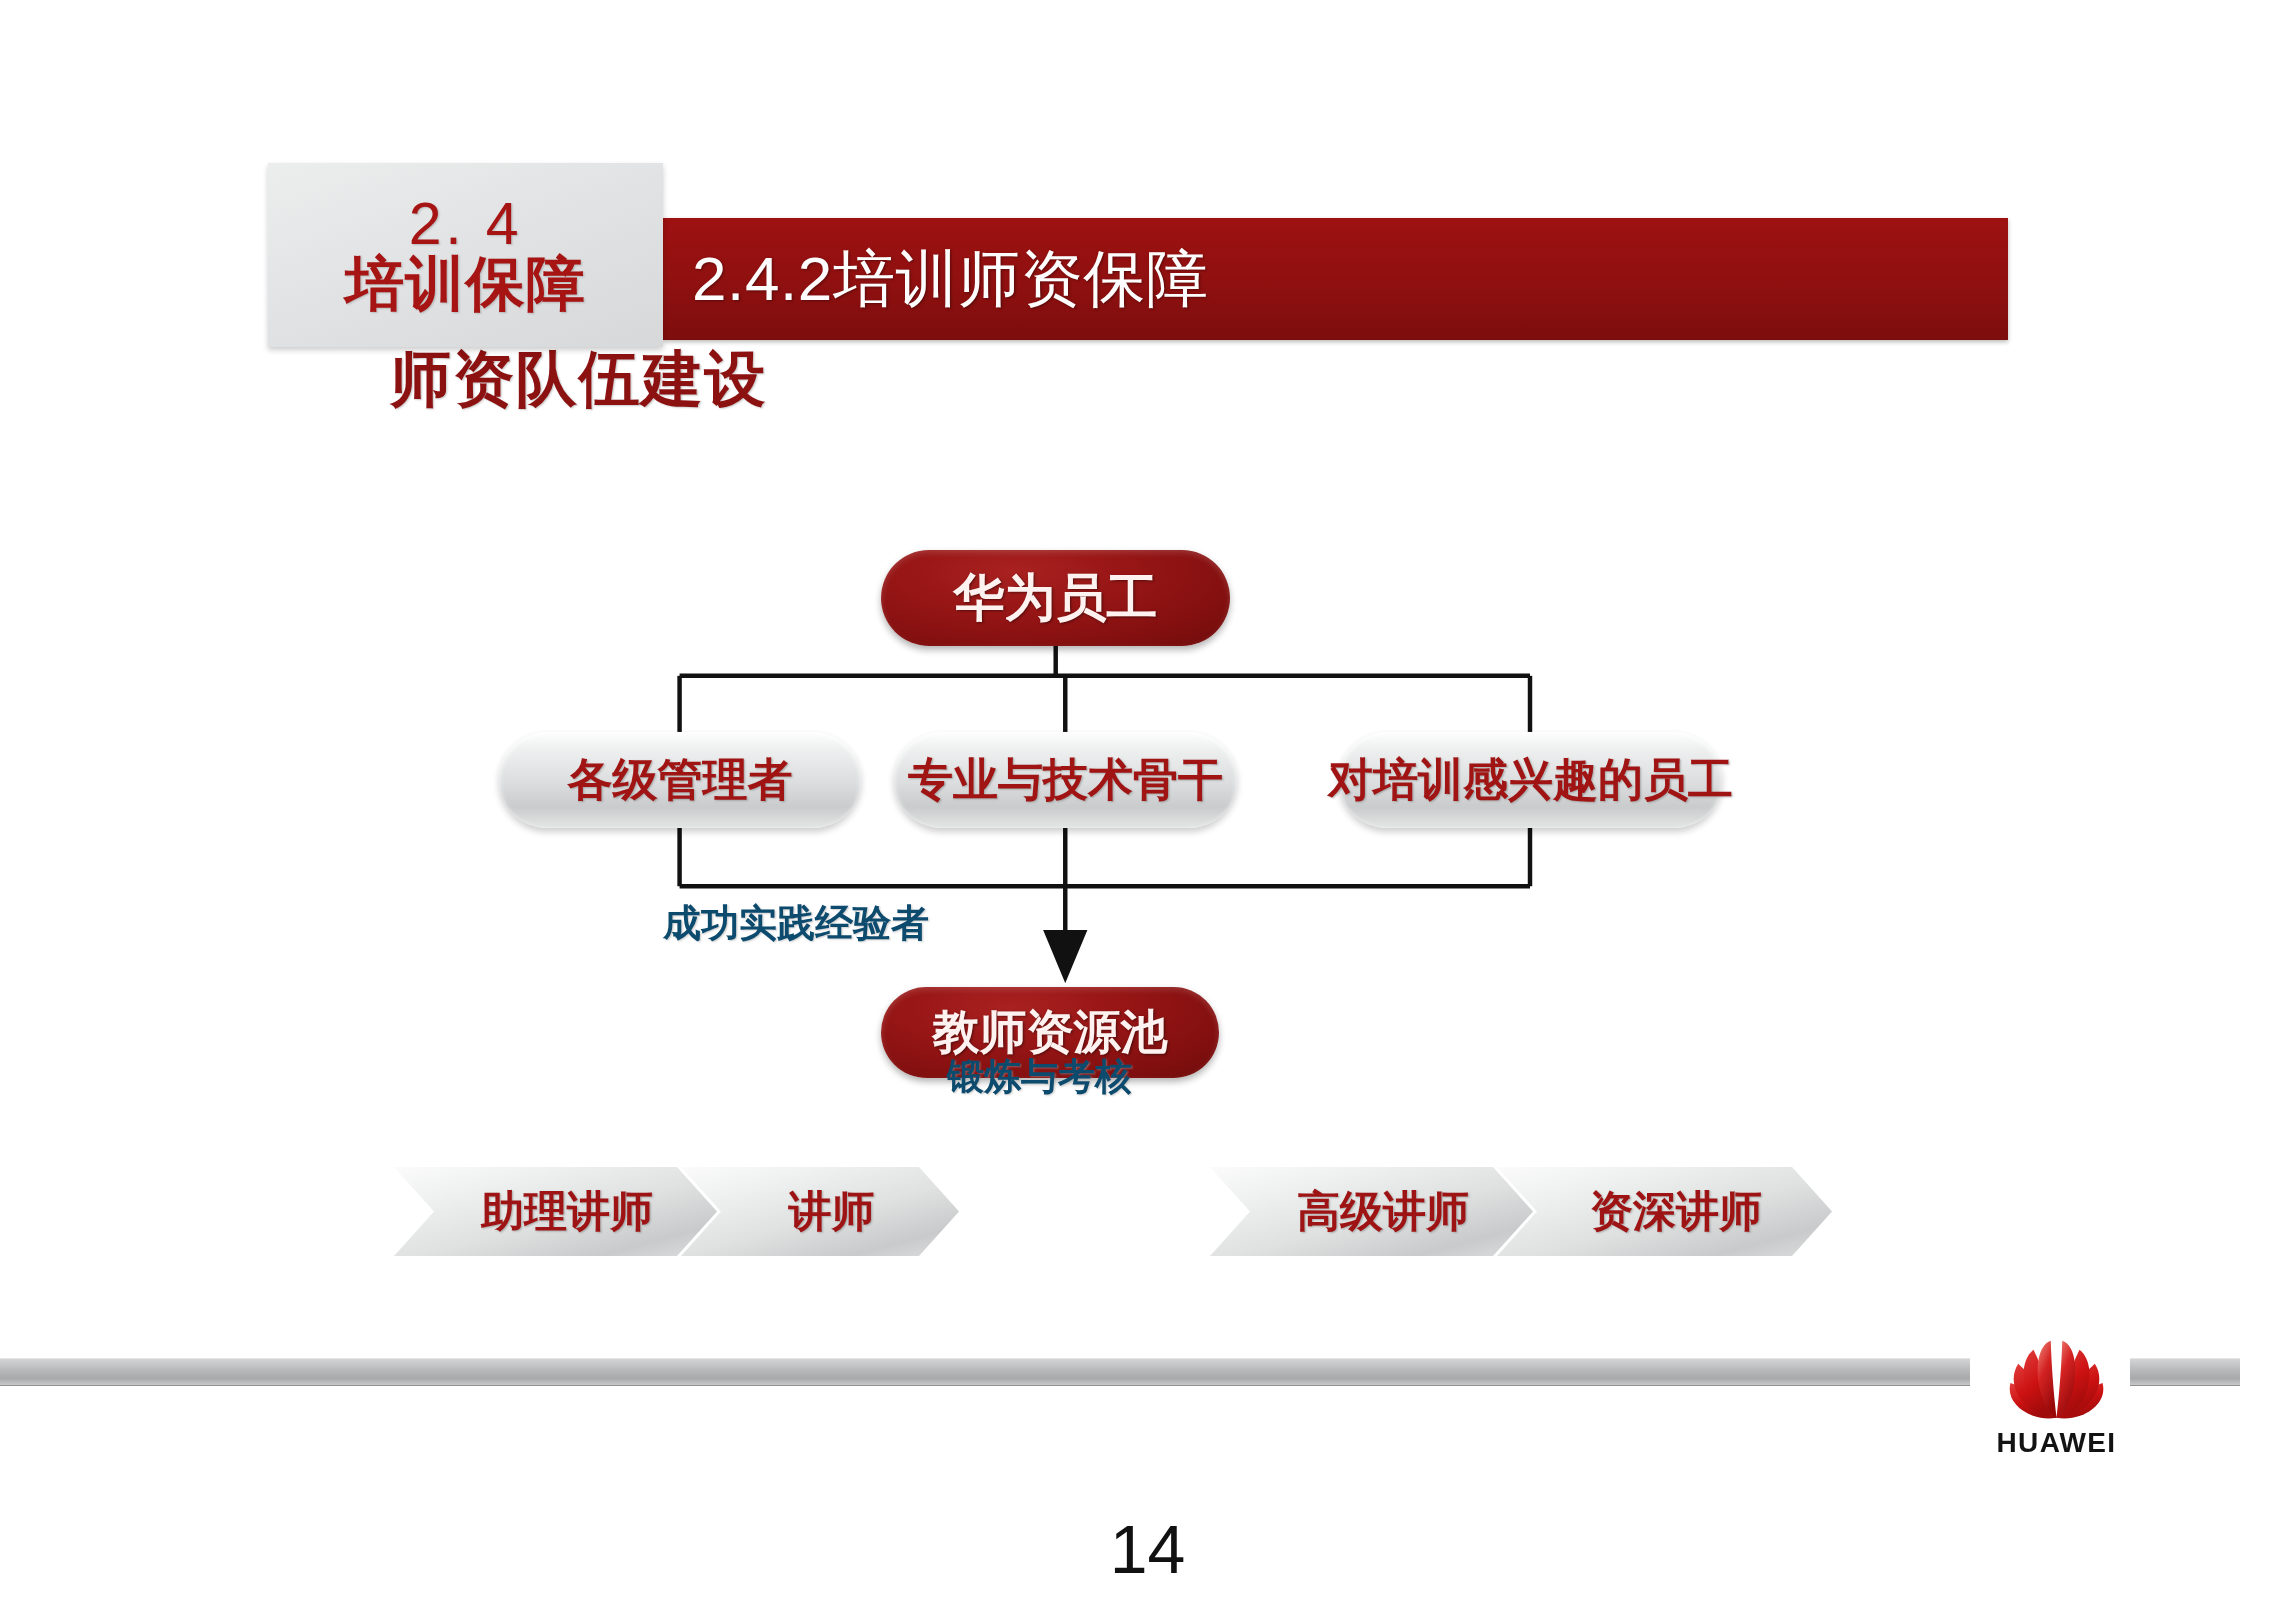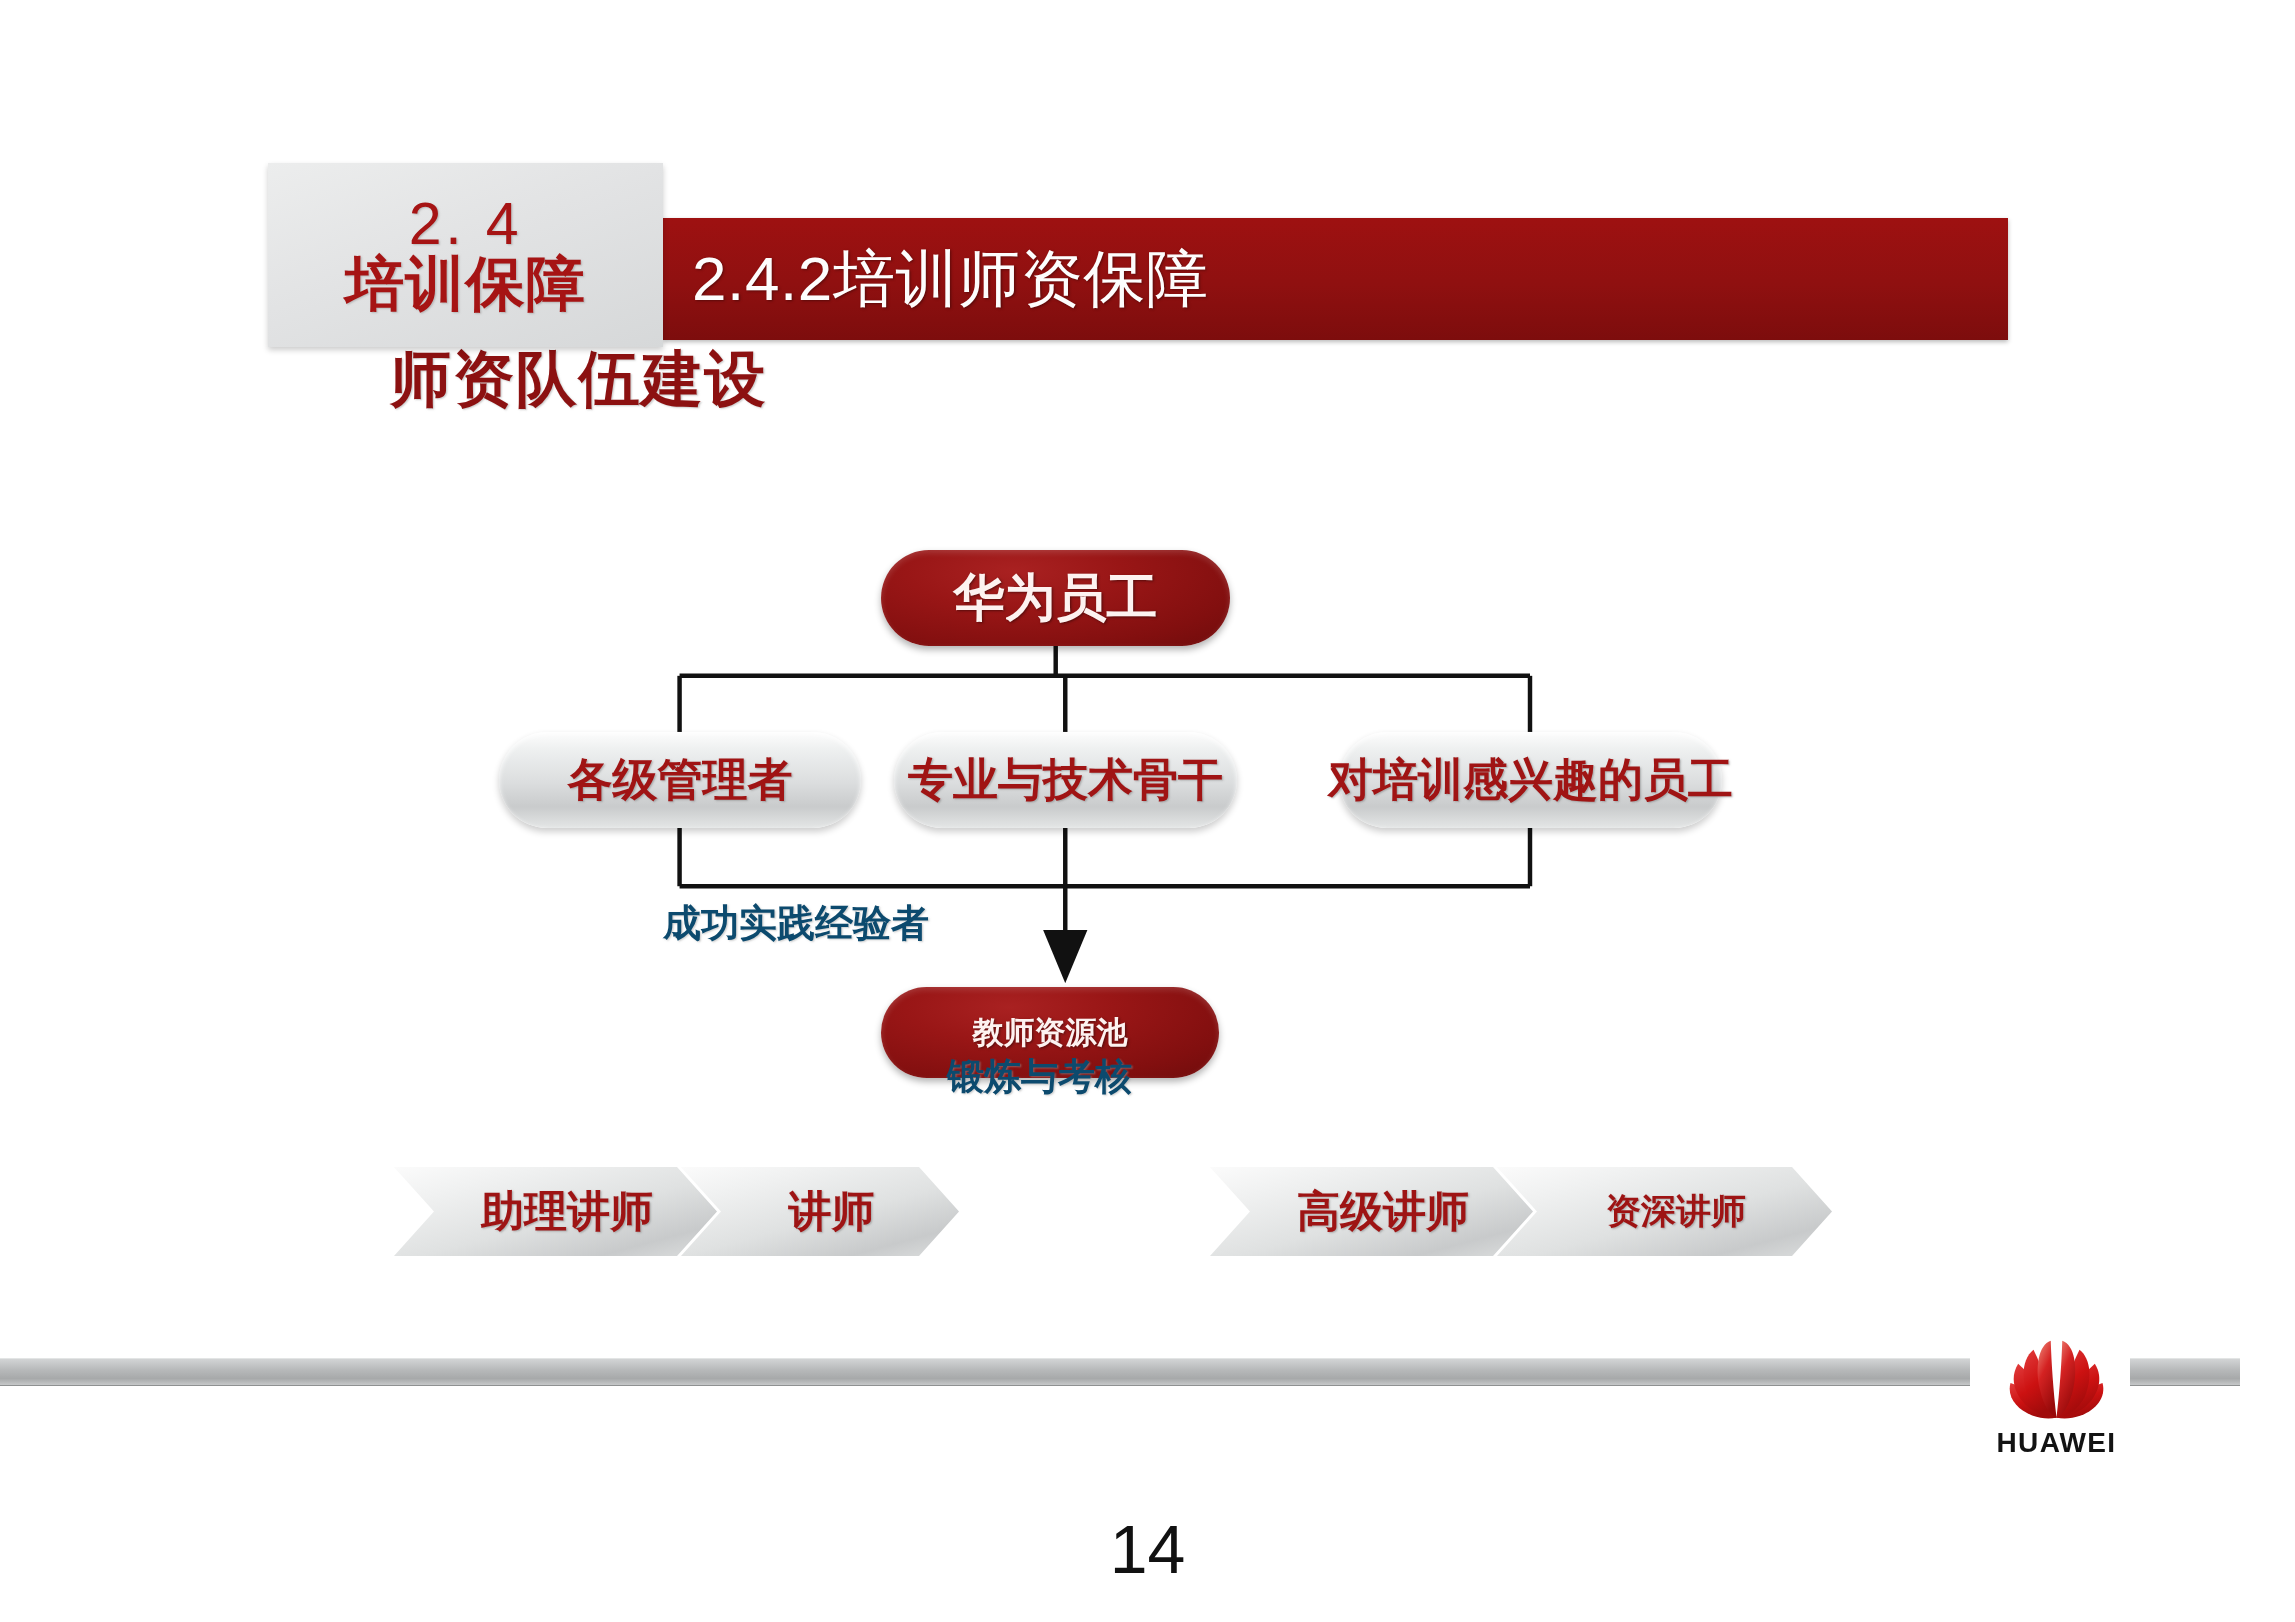--- a/index.html
+++ b/index.html
@@ -128,21 +128,21 @@
 
   .n-top {
     left: 881px; top: 550px; width: 349px; height: 96px;
     font-size: 51px;
   }
   .n-mid-1 { left: 499px;  top: 732px; width: 362px; height: 96px; font-size: 45px; }
   .n-mid-2 { left: 894px; top: 732px; width: 343px; height: 96px; font-size: 45px; }
   .n-mid-3 { left: 1339px; top: 732px; width: 383px; height: 96px; font-size: 45px; }
   .n-pool {
     left: 881px; top: 987px; width: 338px; height: 91px;
-    font-size: 31px;
+    font-size: 47px;
   }
 
   .edge-label {
     position: absolute;
     color: #0c4a6e;
     font-weight: bold;
     white-space: nowrap;
     text-shadow: 1.3px 1.3px 1.9px rgba(160,160,160,0.5);
   }
   .lbl-exp   { left: 663px; top: 898px; font-size: 38px; }
@@ -169,21 +169,21 @@
     filter: drop-shadow(1.9px 3.2px 3.2px rgba(0,0,0,0.26));
     color: #9e1414;
     font-weight: bold;
     white-space: nowrap;
     text-shadow: 1.3px 1.3px 1.9px rgba(130,130,130,0.55);
   }
   .chev-1 { left: 394px;  width: 300px; font-size: 43px; padding-left: 23px; }
   .chev-2 { left: 681px; width: 255px; font-size: 43px; padding-left: 23px; }
   .chev-3 { left: 923px; width: 300px; font-size: 43px; padding-left: 23px; }
   .chev-4 { left: 1210px; width: 300px; font-size: 43px; padding-left: 23px; }
-  .chev-5 { left: 1497px; width: 312px; font-size: 35px; padding-left: 23px; }
+  .chev-5 { left: 1497px; width: 312px; font-size: 43px; padding-left: 23px; }
 
   
   .footer-bar {
     position: absolute;
     left: -5.1px;
     top: 1358px;
     width: 1975px;
     height: 25.5px;
     background: linear-gradient(180deg, #d2d4d5 0%, #b8babb 40%, #a7a9aa 75%, #c6c8c9 100%);
     border-top: 1.3px solid #e3e5e5;

